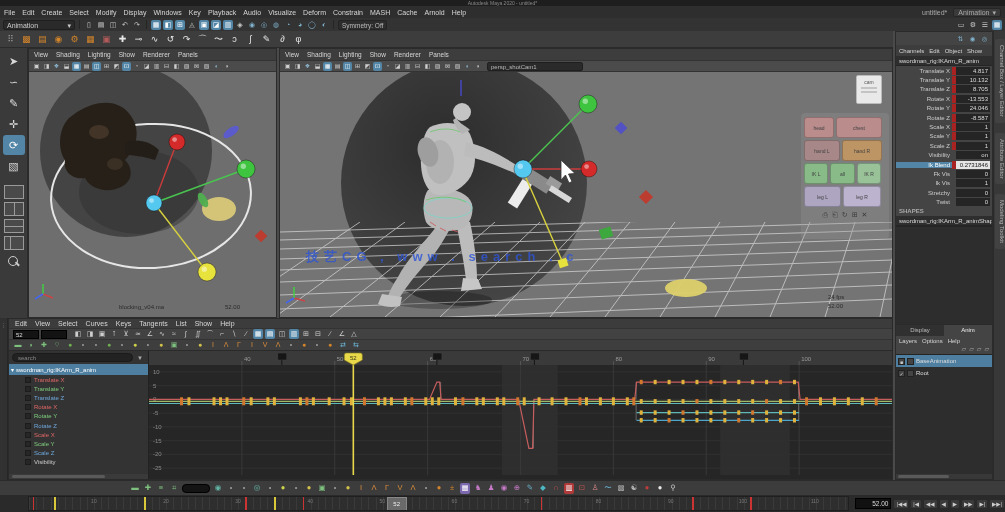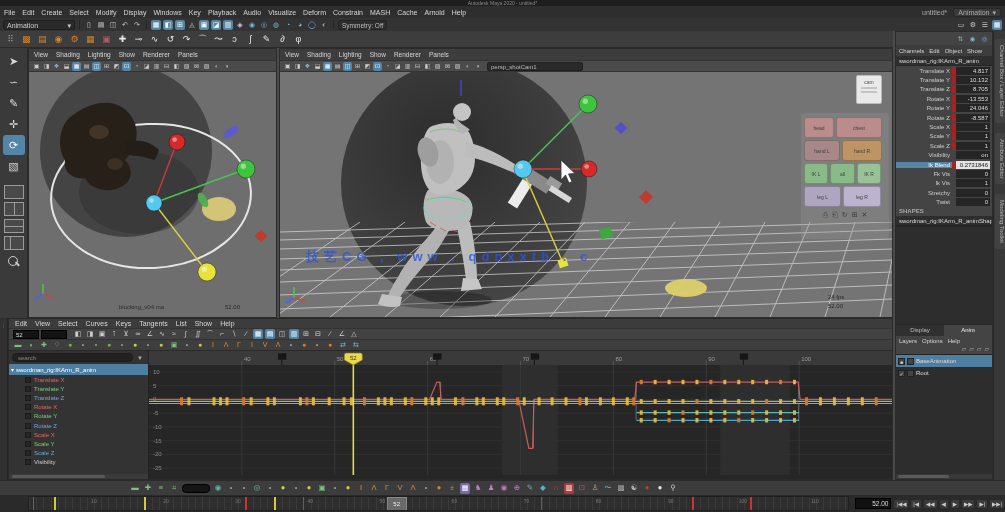--- a/index.html
+++ b/index.html
@@ -465,21 +465,21 @@
             <circle cx="243" cy="97" r="9" fill="#55c8f0" stroke="rgba(0,0,0,0.35)" stroke-width="1"></circle>
             <circle cx="240.3" cy="94.3" r="2.6999999999999997" fill="rgba(255,255,255,0.45)"></circle>
           </g>
         <path d="M281,88 l0,20 l4.5,-5 l3.5,8 l3,-1.5 l-3.5,-7.5 l6.5,-0.5 Z" fill="#fff" stroke="#333" stroke-width="0.8"></path>
         <g transform="translate(14,226)">
           <line x1="0" y1="0" x2="11" y2="3" stroke="#cc4444" stroke-width="1.5"></line>
           <line x1="0" y1="0" x2="0" y2="-11" stroke="#44cc44" stroke-width="1.5"></line>
           <line x1="0" y1="0" x2="-8" y2="5" stroke="#4466ee" stroke-width="1.5"></line>
         </g>
       </svg>
-      <span class="watermark">技艺CG , www . qdnxxtb . c</span>
+      <span class="watermark">技艺CG , www . search . c</span>
       <div class="notecard">
         <span>cam</span><i></i><i></i>
       </div>
       <div class="picker">
         <div class="pk-rows">
 
         <span class="pk-btn" style="width: 30px; background: rgb(201, 144, 144);">head</span>
             <span class="pk-btn" style="width: 46px; background: rgb(201, 144, 144);">chest</span>
             <span class="pk-btn" style="width: 36px; background: rgb(176, 138, 138);">hand L</span>
             <span class="pk-btn" style="width: 40px; background: rgb(204, 154, 94);">hand R</span>

